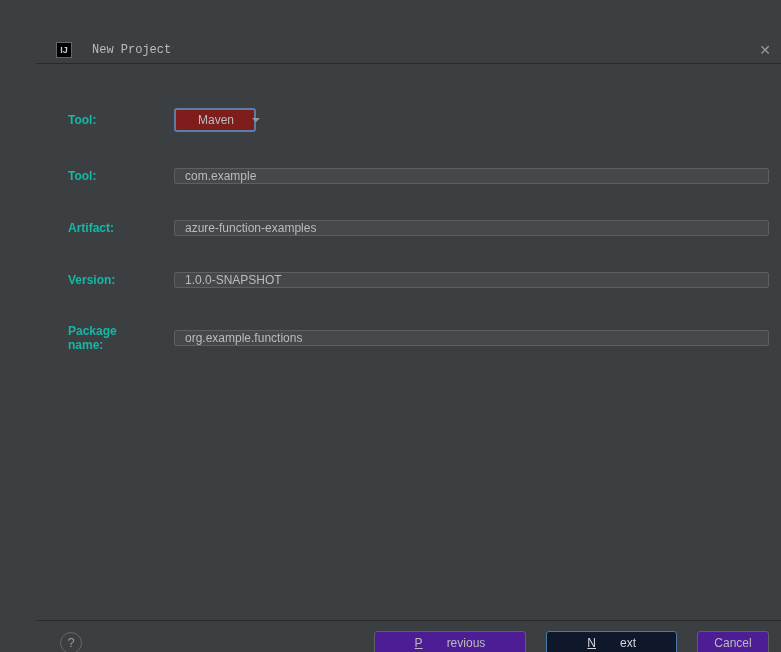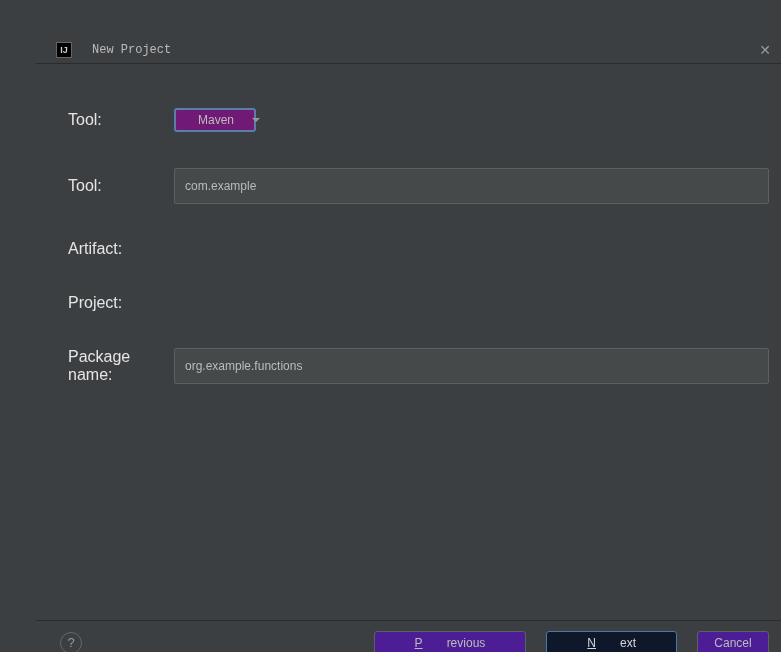--- a/index.html
+++ b/index.html
@@ -56,26 +56,27 @@
     .form-area {
       padding: 8px 0 0 8px;
     }
     .form-row {
       display: flex;
       align-items: center;
       margin-bottom: 10px;
     }
     .form-label {
       width: 82px;
-      color: #e5e5e5;
-      font-size: 16px;
+      color: #14b8a6;
+      font-size: 12px;
       padding-left: 0;
+      font-weight: bold;
     }
     .dropdown {
-      background: #701a75;
+      background: #7f1d1d;
       border: 2px solid #5b7ea8;
       border-radius: 3px;
       height: 24px;
       width: 82px;
       display: flex;
       align-items: center;
       padding: 0 6px 0 10px;
       color: #bbbbbb;
       cursor: pointer;
       justify-content: space-between;
@@ -85,21 +86,21 @@
       height: 0;
       border-left: 4px solid transparent;
       border-right: 4px solid transparent;
       border-top: 4px solid #999;
       margin-left: 6px;
     }
     .text-input {
       background: #45494a;
       border: 1px solid #5e6060;
       border-radius: 2px;
-      height: 36px;
+      height: 16px;
       flex: 1;
       color: #bbbbbb;
       padding: 0 10px;
       font-size: 12px;
       font-family: inherit;
       outline: none;
     }
     .footer {
       position: absolute;
       bottom: 0;
@@ -169,24 +170,26 @@
     </div>
   </div>
 
   <div class="form-row">
     <div class="form-label">Tool:</div>
     <input class="text-input" type="text" value="com.example" style="">
   </div>
 
   <div class="form-row">
     <div class="form-label">Artifact:</div>
-  </div>
-
-  <div class="form-row">
-    <div class="form-label">Project:</div>
+    <input class="text-input" type="text" value="azure-function-examples" style="">
+  </div>
+
+  <div class="form-row">
+    <div class="form-label">Version:</div>
+    <input class="text-input" type="text" value="1.0.0-SNAPSHOT" style="">
   </div>
 
   <div class="form-row">
     <div class="form-label">Package name:</div>
     <input class="text-input" type="text" value="org.example.functions" style="">
   </div>
 
 </div>
 
 <div class="footer">

